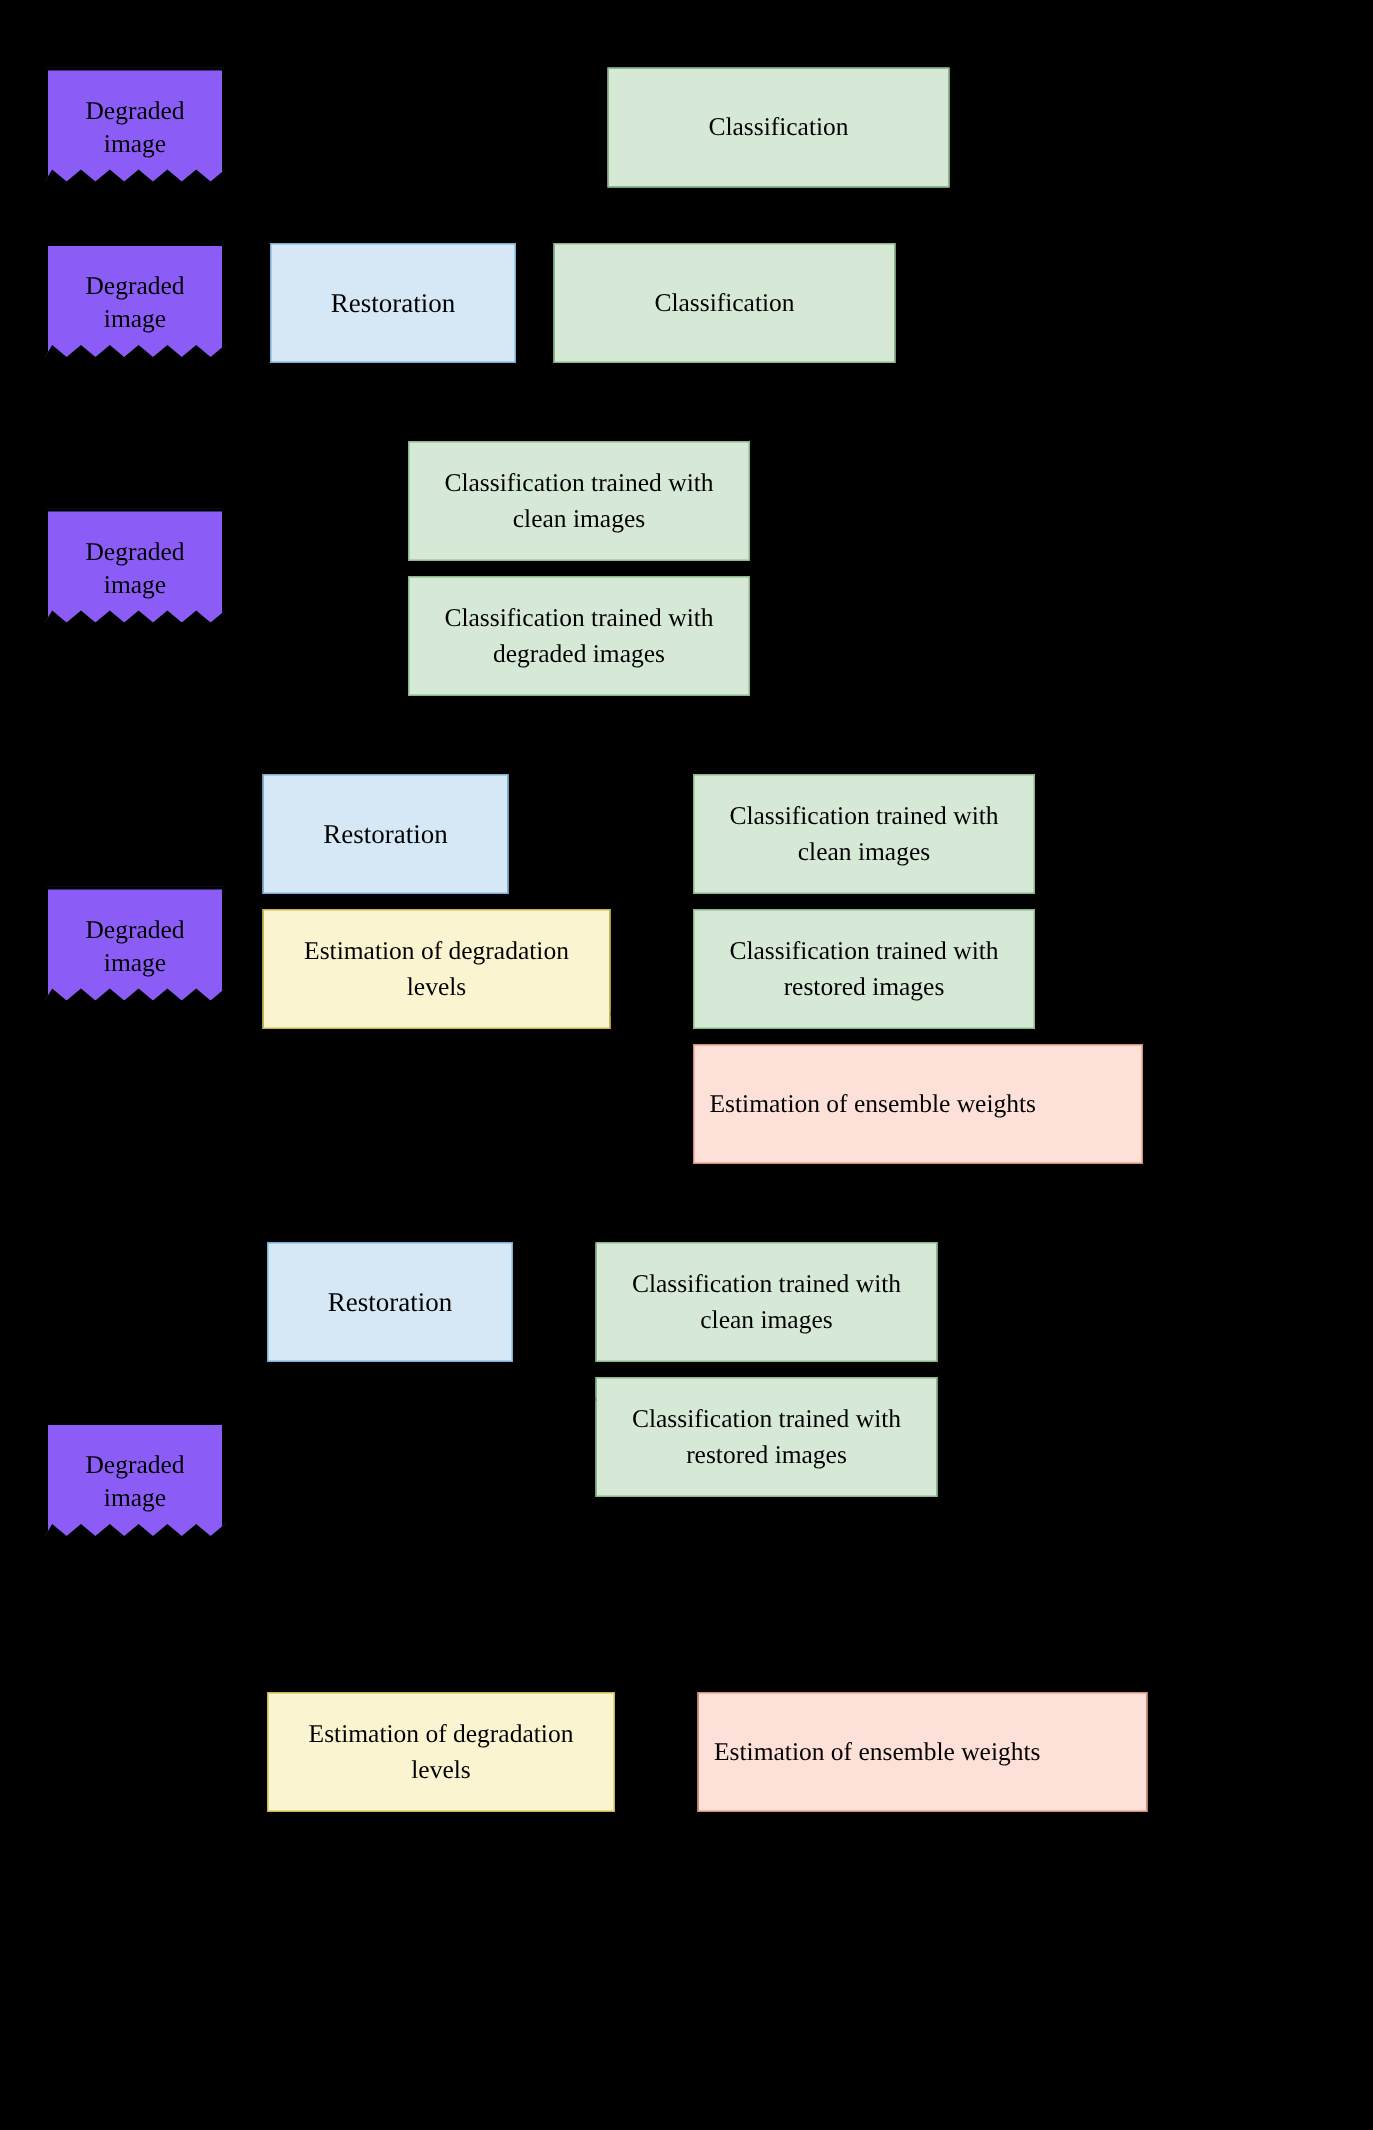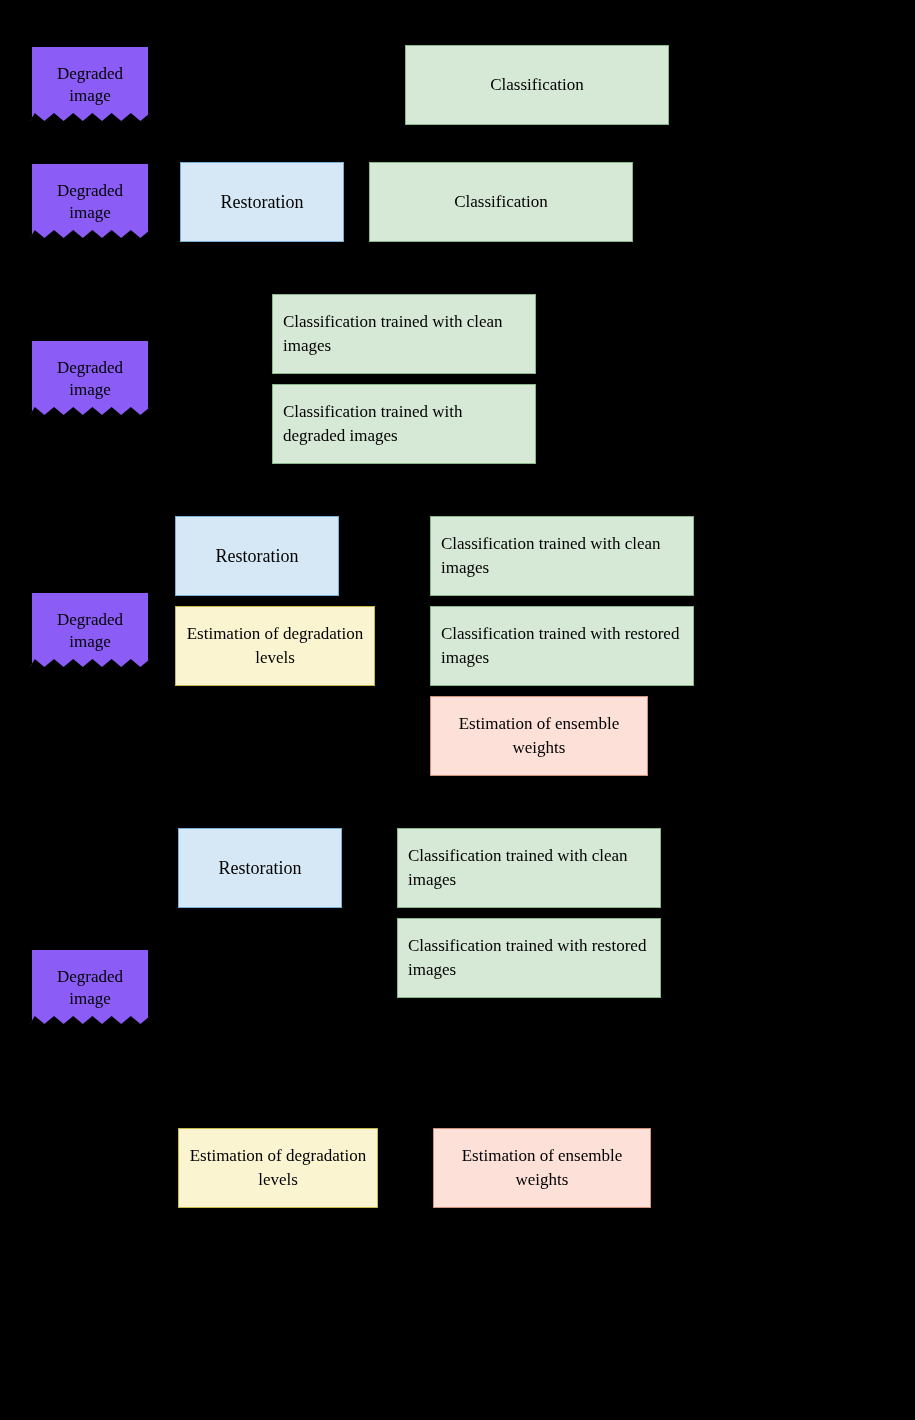--- a/index.html
+++ b/index.html
@@ -49,50 +49,51 @@
       justify-content: center;
       text-align: center;
       font-size: 18px;
       padding: 10px;
     }
 
     
     .classification-box {
       background: #d6e8d6;
       border: 1.5px solid #8ab88a;
-      width: 264px;
+      width: 228px;
       min-height: 80px;
       display: flex;
       align-items: center;
       justify-content: center;
+      text-align: center;
       font-size: 17px;
       padding: 10px;
       line-height: 1.4;
     }
 
     
     .estimation-degradation-box {
       background: #faf5d0;
       border: 1.5px solid #c8b84a;
-      width: 200px;
+      width: 232px;
       min-height: 80px;
       display: flex;
       align-items: center;
       justify-content: center;
       text-align: center;
       font-size: 17px;
       padding: 10px;
       line-height: 1.4;
     }
 
     
     .estimation-ensemble-box {
       background: #fde0d8;
       border: 1.5px solid #d4907a;
-      width: 218px;
+      width: 300px;
       min-height: 80px;
       display: flex;
       align-items: center;
       justify-content: flex-start;
       text-align: center;
       font-size: 17px;
       padding: 10px;
       line-height: 1.4;
     }
 

